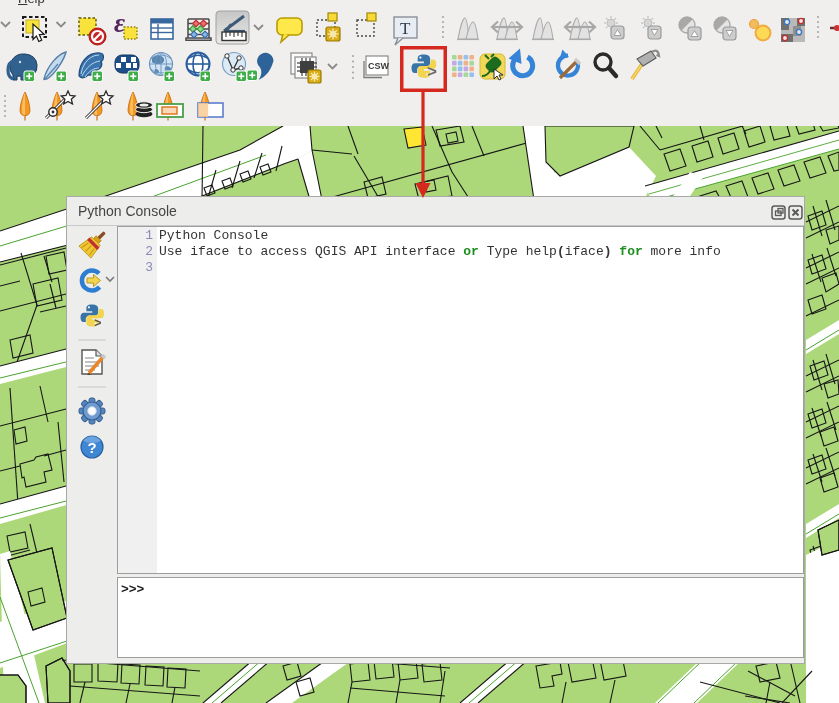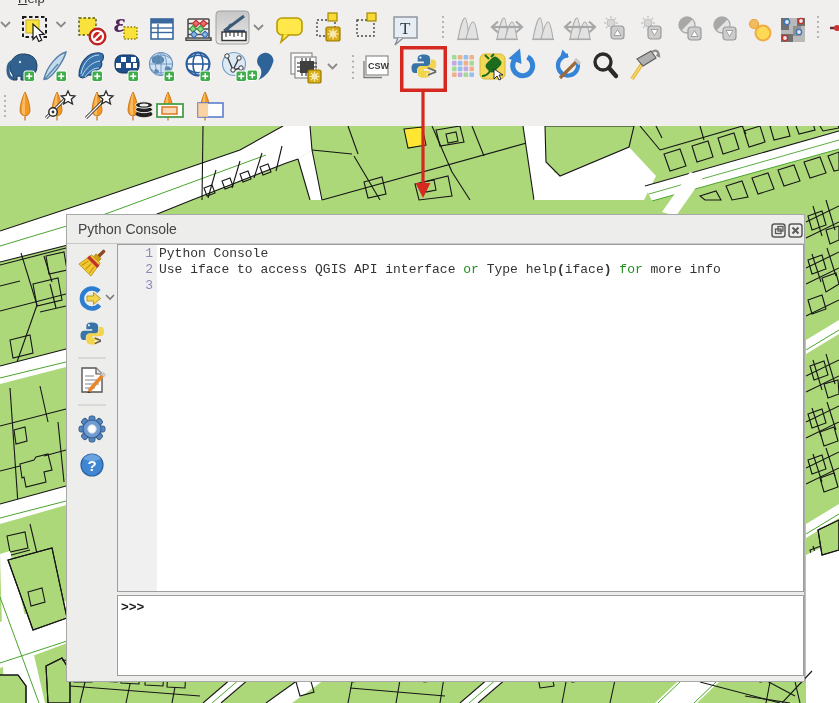--- a/index.html
+++ b/index.html
@@ -2,28 +2,28 @@
 <html><head>
 <meta charset="utf-8">
 <style>
   html,body{margin:0;padding:0;}
   body{width:839px;height:703px;overflow:hidden;background:#f0efee;font-family:"Liberation Sans",sans-serif;}
   #page{position:relative;width:839px;height:703px;overflow:hidden;}
   #helptxt{position:absolute;left:18px;top:-9px;font-size:13px;color:#333;}
   #helptxt u{text-decoration-thickness:1px;}
   #mapsvg{position:absolute;left:0;top:126px;}
   #toolsvg{position:absolute;left:0;top:0;}
-  #console{position:absolute;left:66px;top:214px;width:739px;height:468px;background:#ededec;border:1px solid #a8a8a8;box-sizing:border-box;z-index:10;}
+  #console{position:absolute;left:66px;top:196px;width:739px;height:468px;background:#ededec;border:1px solid #a8a8a8;box-sizing:border-box;z-index:10;}
   #ctitle{position:absolute;left:0;top:0;width:100%;height:28px;border-bottom:1px solid #c8c8c8;}
   #ctitle span{position:absolute;left:11px;top:6px;font-size:14px;color:#454545;}
   #codearea{position:absolute;left:50px;top:29px;width:687px;height:348px;background:#ffffff;border:1px solid #9d9d9d;box-sizing:border-box;font-family:"Liberation Mono",monospace;font-size:13px;line-height:16px;color:#333;}
   #gutter{position:absolute;left:0;top:0;width:39px;height:100%;background:#f0f0f0;text-align:right;color:#8a8ab8;padding-top:1px;box-sizing:border-box;}
   #gutter div{padding-right:4px;}
   #codelines{position:absolute;left:41px;top:1px;white-space:pre;}
-  .kw{color:#1d8f1d;font-weight:normal;}
+  .kw{color:#1d8f1d;font-weight:bold;}
   #inputarea{position:absolute;left:50px;top:380px;width:687px;height:81px;background:#ffffff;border:1px solid #9d9d9d;box-sizing:border-box;font-family:"Liberation Mono",monospace;font-size:13px;font-weight:bold;color:#1a1a1a;}
   #inputarea span{position:absolute;left:3px;top:4px;}
   #leftbar{position:absolute;left:0;top:29px;width:50px;height:439px;}
   #arrowsvg{position:absolute;left:395px;top:44px;z-index:20;}
 </style>
 </head>
 <body>
 <div id="page">
   <div id="helptxt"><u>H</u>elp</div>
 

